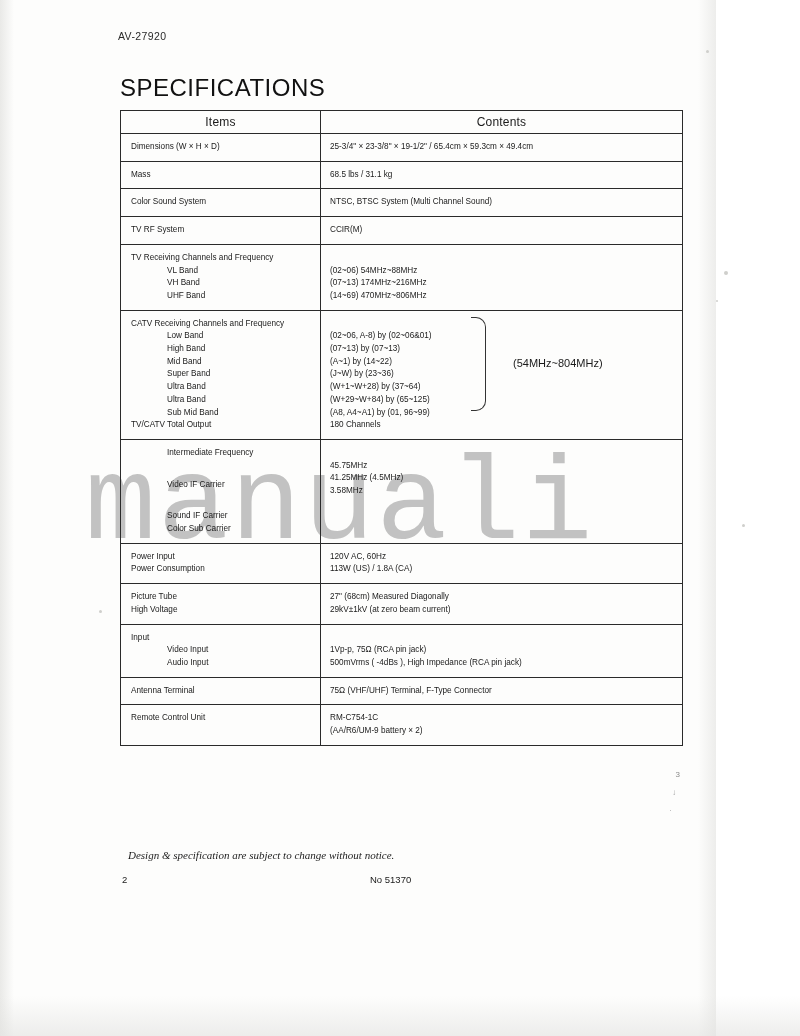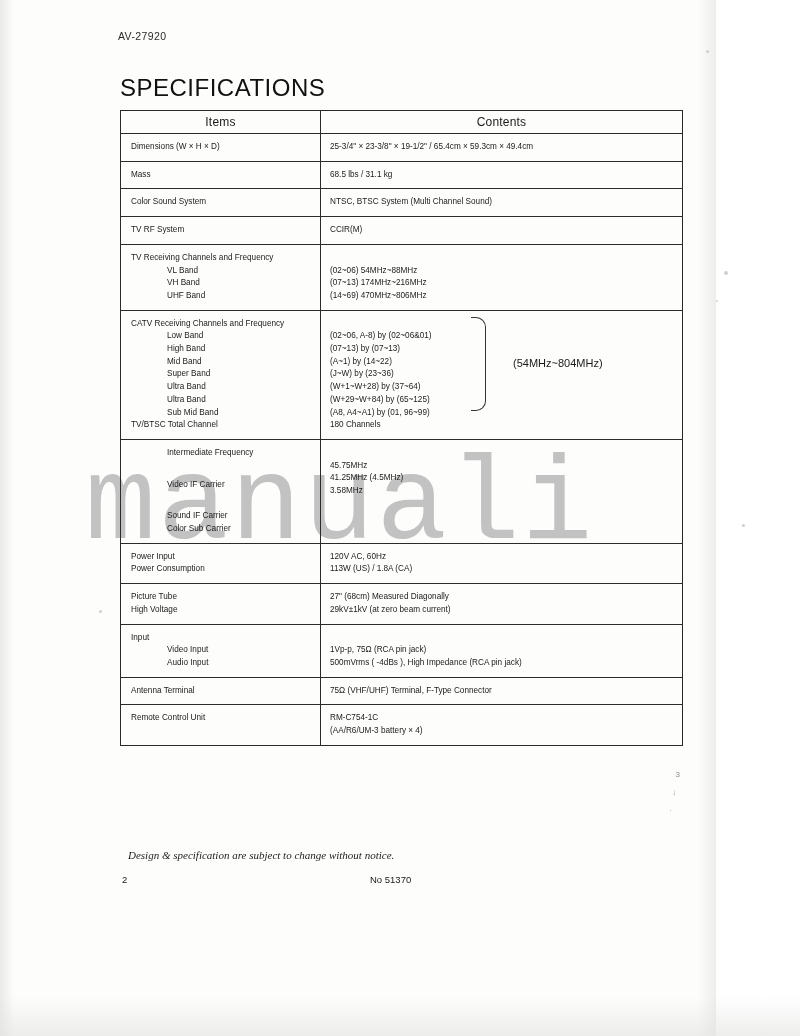--- a/index.html
+++ b/index.html
@@ -303,21 +303,21 @@
         <td>
           <div class="cell">
             <span class="row-line">CATV Receiving Channels and Frequency</span>
             <span class="row-line sub">Low Band</span>
             <span class="row-line sub">High Band</span>
             <span class="row-line sub">Mid Band</span>
             <span class="row-line sub">Super Band</span>
             <span class="row-line sub">Ultra Band</span>
             <span class="row-line sub">Ultra Band</span>
             <span class="row-line sub">Sub Mid Band</span>
-            <span class="row-line">TV/BTSC Total Channel</span>
+            <span class="row-line">TV/CATV Total Output</span>
           </div>
         </td>
         <td>
           <div class="cell contents catv-contents">
             <span class="row-line">&nbsp;</span>
             <span class="row-line">(02~06, A-8) by (02~06&amp;01)</span>
             <span class="row-line">(07~13) by (07~13)</span>
             <span class="row-line">(A~1) by (14~22)</span>
             <span class="row-line">(J~W) by (23~36)</span>
             <span class="row-line">(W+1~W+28) by (37~64)</span>
@@ -413,21 +413,21 @@
 
       <tr>
         <td>
           <div class="cell">
             <span class="row-line">Remote Control Unit</span>
           </div>
         </td>
         <td>
           <div class="cell contents">
             <span class="row-line">RM-C754-1C</span>
-            <span class="row-line">(AA/R6/UM-3 battery × 4)</span>
+            <span class="row-line">(AA/R6/UM-9 battery × 2)</span>
           </div>
         </td>
       </tr>
 
     </tbody>
   </table>
 
   <div class="footnote">Design &amp; specification are subject to change without notice.</div>
 
   <div class="page-number">2</div>

